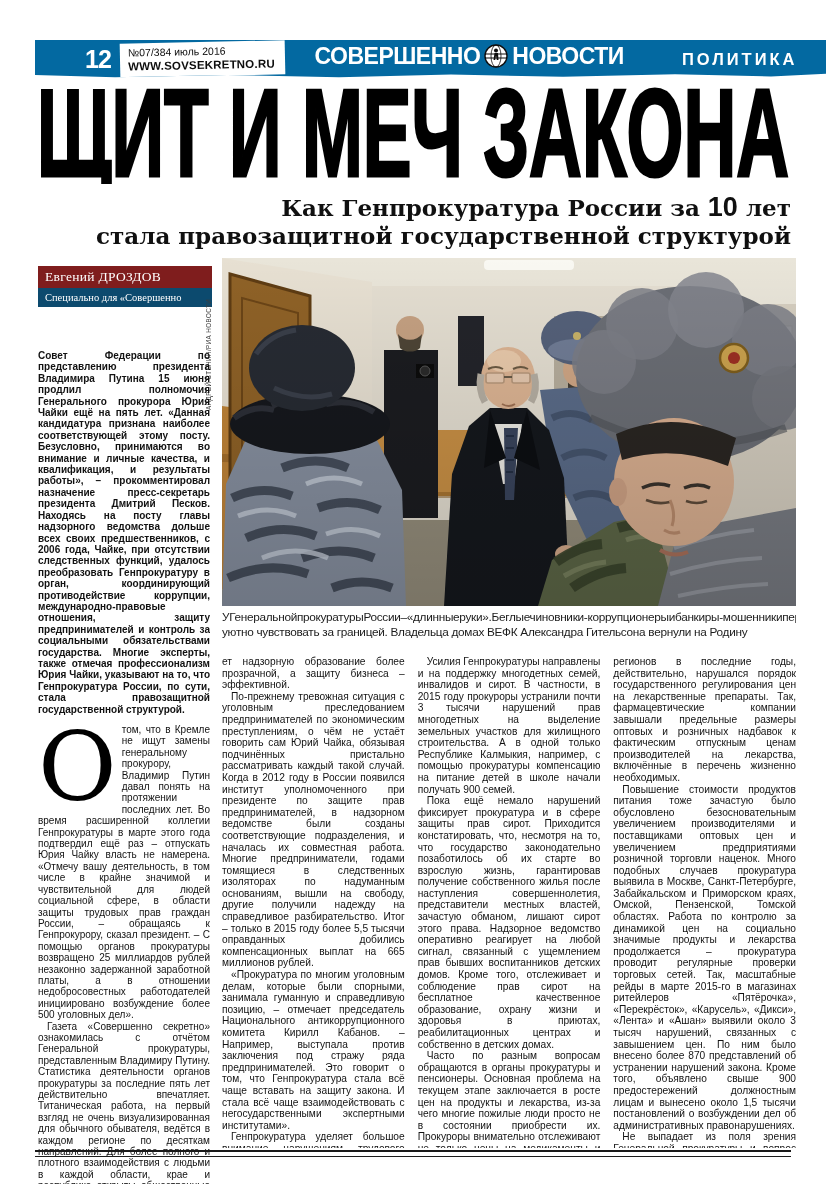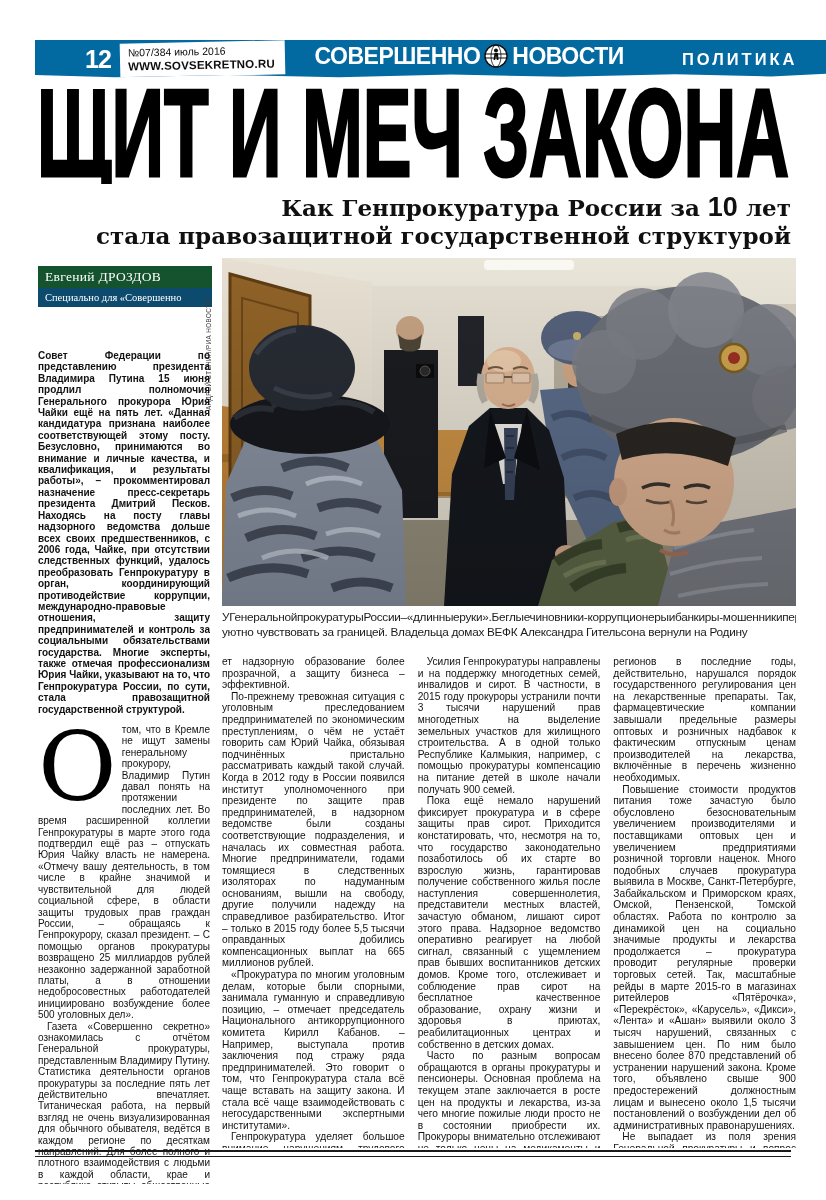--- a/index.html
+++ b/index.html
@@ -21,21 +21,21 @@
   .section-label{color:#fff;font-weight:bold;font-size:16.5px;letter-spacing:3px;margin-left:58px;}
 
   
   .headline-svg{position:absolute;left:35px;top:84px;}
   .subhead{position:absolute;left:35px;top:193px;width:756px;text-align:right;
            font-family:"DejaVu Serif",serif;font-weight:bold;font-size:23px;line-height:28px;color:#101010;}
   .subhead .big-num{font-family:"Liberation Sans",sans-serif;font-weight:bold;font-size:27px;}
 
   
   .byline{position:absolute;left:38px;top:266px;width:174px;font-family:"Liberation Serif",serif;}
-  .byline-author{background:#14532d;color:#fff;height:22px;line-height:22px;padding-left:7px;
+  .byline-author{background:#7f1d1d;color:#fff;height:22px;line-height:22px;padding-left:7px;
                  font-size:13.5px;letter-spacing:.3px;}
   .byline-source{background:#0c4a6e;color:#fff;height:19px;line-height:19px;padding-left:7px;font-size:10.5px;}
 
   
   .photo-wrap{position:absolute;left:222px;top:258px;width:574px;height:348px;overflow:hidden;}
   .photo-credit{position:absolute;left:205px;top:260px;height:150px;width:10px;
                 writing-mode:vertical-rl;transform:rotate(180deg);
                 font-size:6.3px;letter-spacing:.4px;color:#3c3c3c;white-space:nowrap;}
   .caption{position:absolute;left:222px;top:610px;width:574px;font-size:11.8px;line-height:14.5px;
            color:#1b1b1b;letter-spacing:-.3px;}

